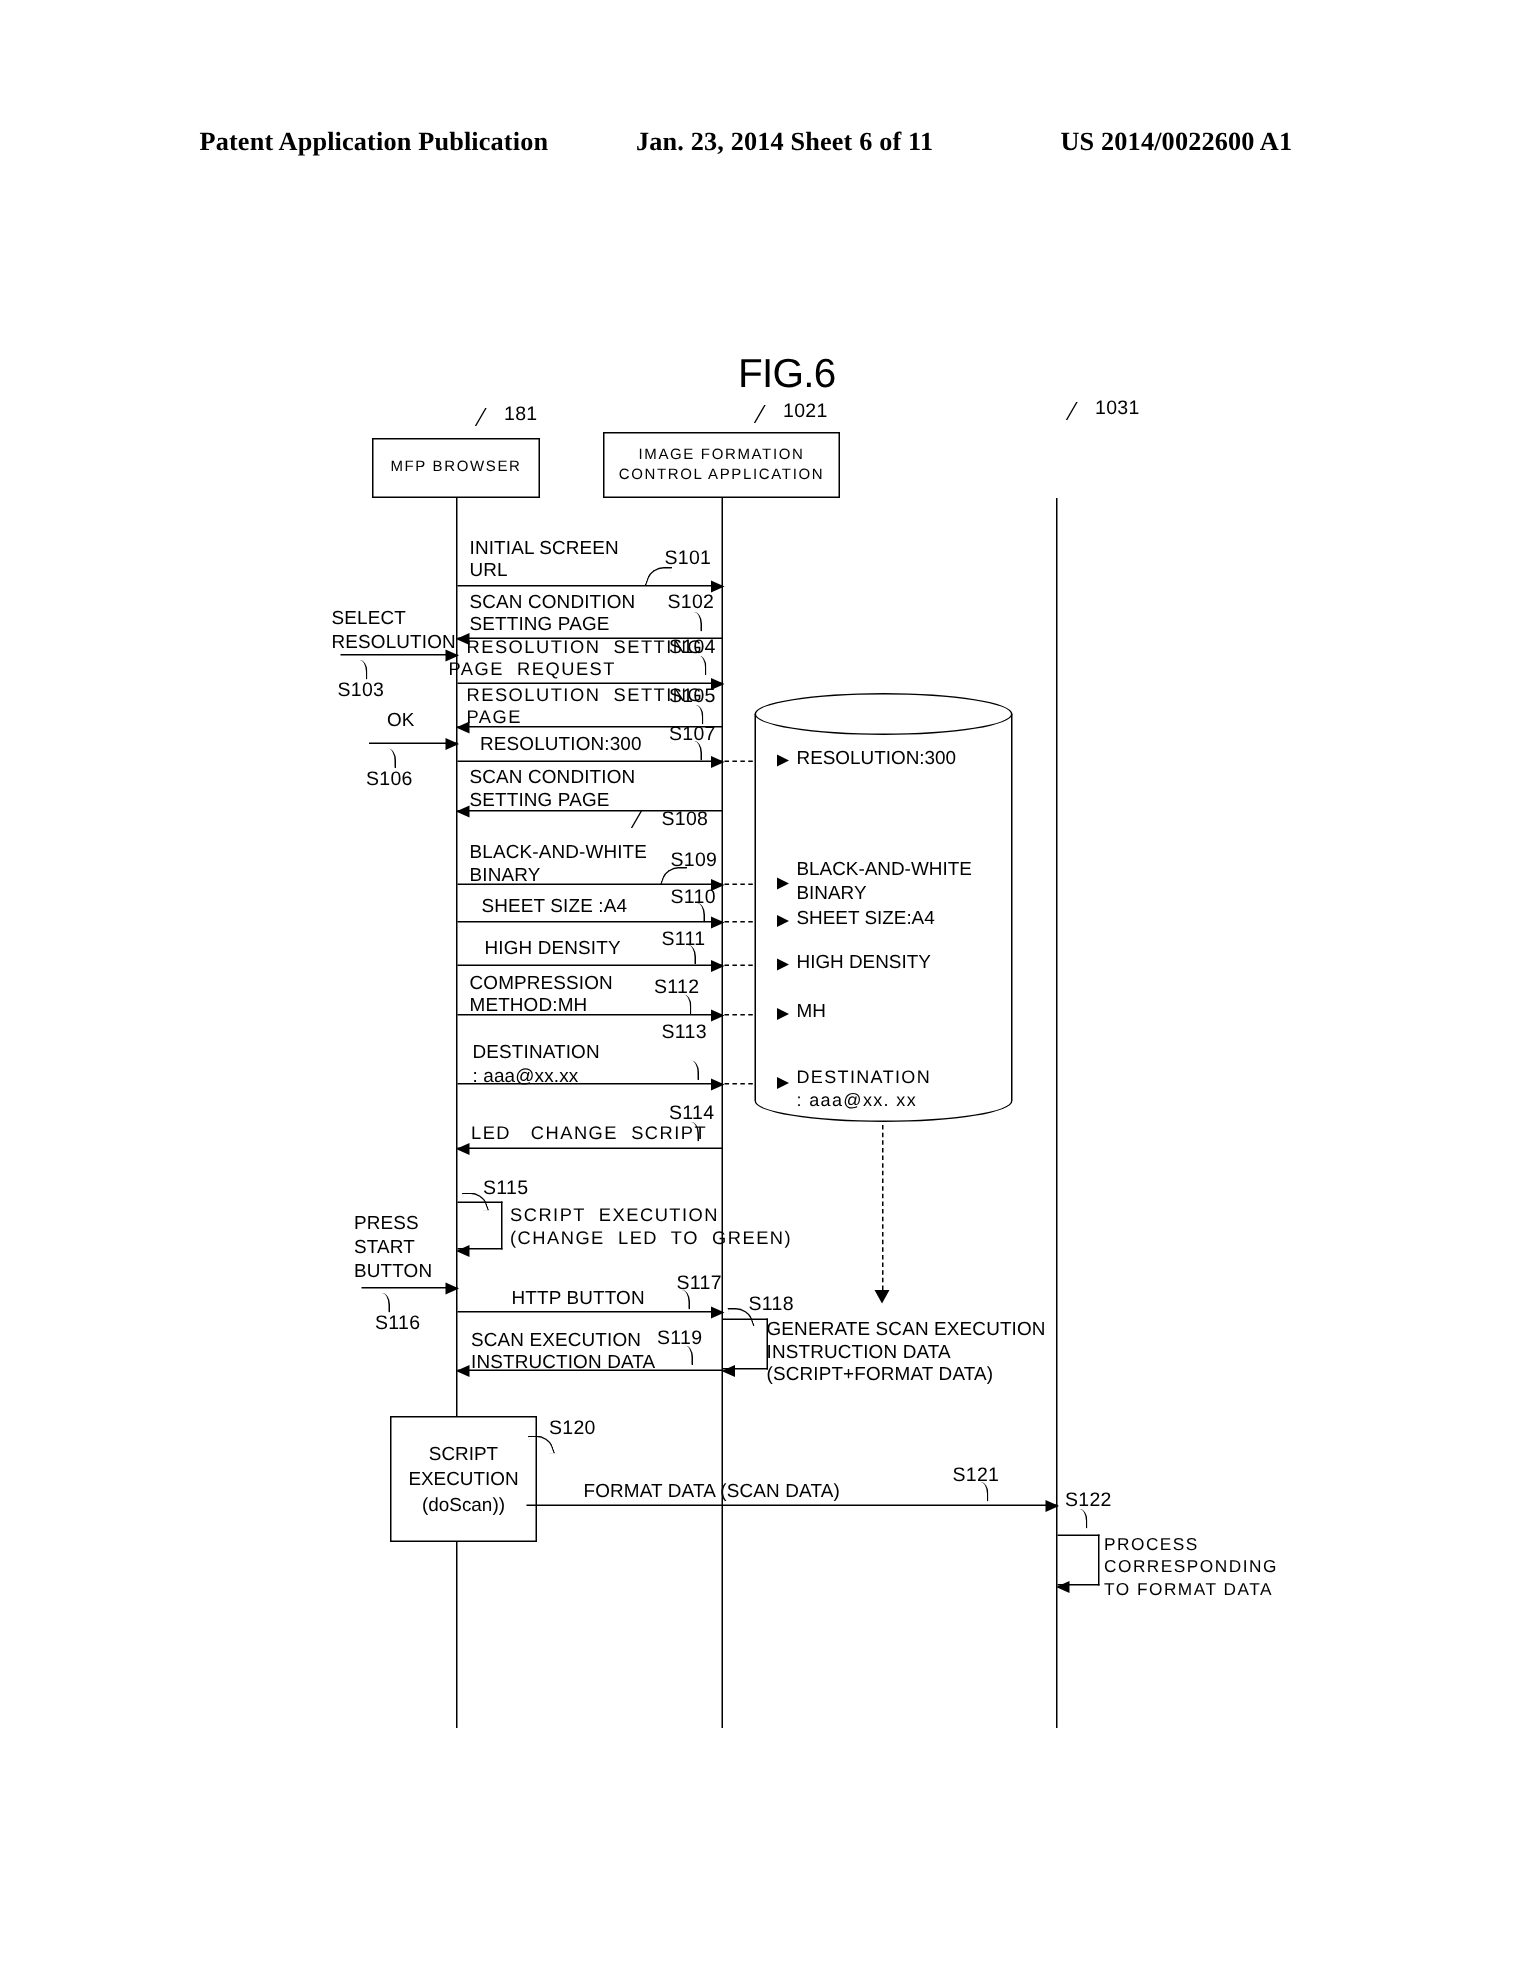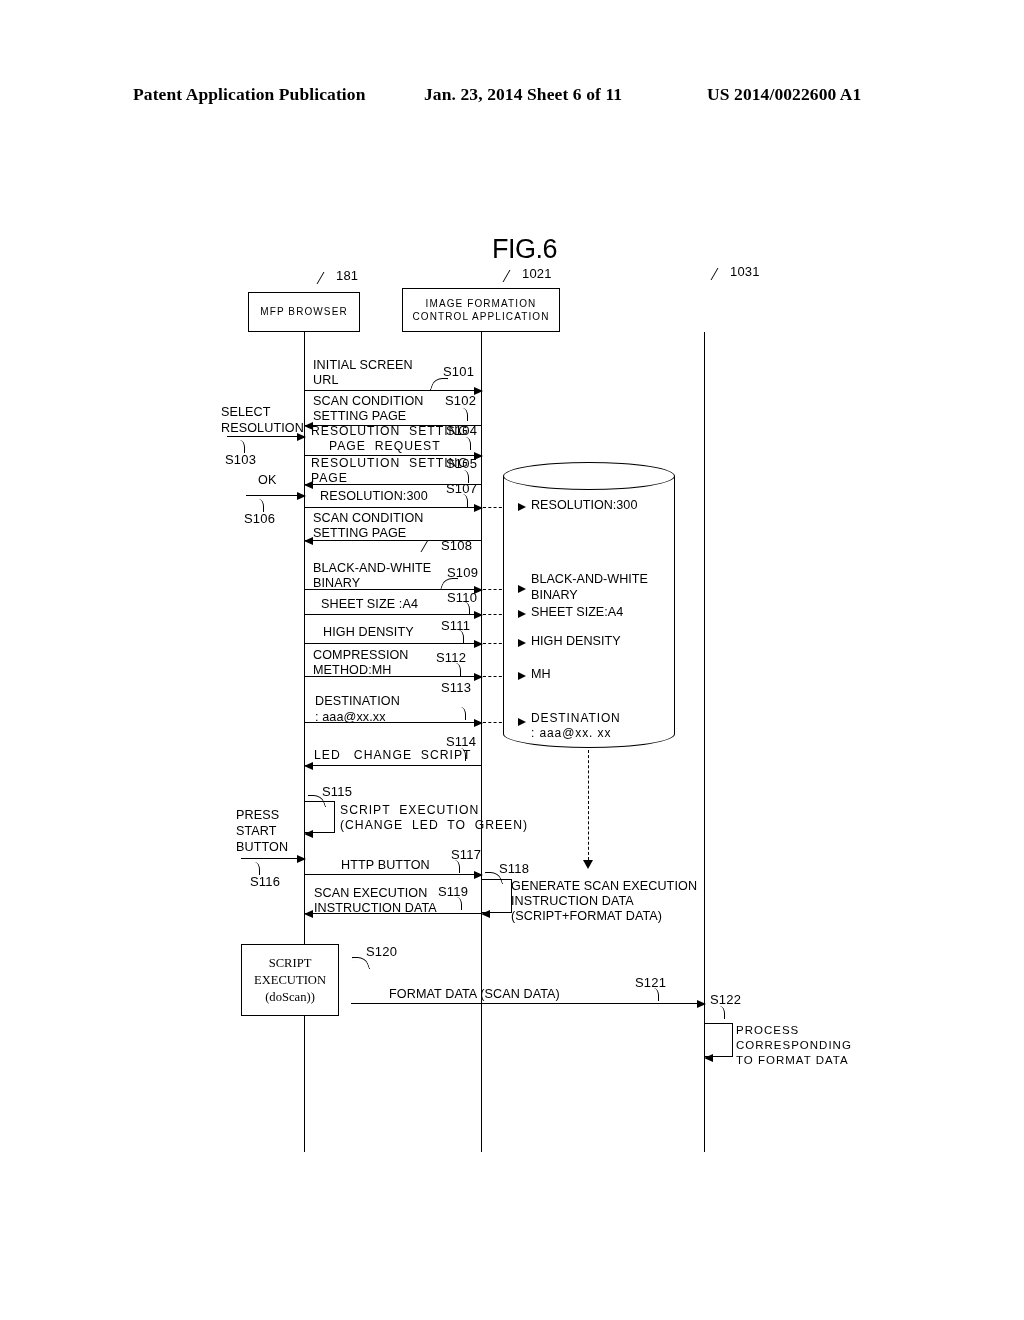--- a/index.html
+++ b/index.html
@@ -290,21 +290,21 @@
   <div class="squig" style="left:459px; top:408px;"></div>
   <div class="msg arrow-l" style="left:305px; top:425px; width:177px;"></div>
 
   <div class="lbl" style="left:221px; top:405px;">SELECT</div>
   <div class="lbl" style="left:221px; top:421px;">RESOLUTION</div>
   <div class="msg arrow-r" style="left:227px; top:436px; width:78px;"></div>
   <div class="squig" style="left:236px; top:440px;"></div>
   <div class="lbl step" style="left:225px; top:452px;">S103</div>
 
   <div class="lbl wide" style="left:311px; top:424px;">RESOLUTION  SETTING</div>
-  <div class="lbl wide" style="left:329px; top:439px;text-align:center;">PAGE  REQUEST</div>
+  <div class="lbl wide" style="left:299px; top:439px;text-align:center;">PAGE  REQUEST</div>
   <div class="lbl step" style="left:446px; top:423px;">S104</div>
   <div class="squig" style="left:462px; top:437px;"></div>
   <div class="msg arrow-r" style="left:305px; top:455px; width:177px;"></div>
 
   <div class="lbl wide" style="left:311px; top:456px;">RESOLUTION  SETTING</div>
   <div class="lbl wide" style="left:311px; top:471px;">PAGE</div>
   <div class="lbl step" style="left:446px; top:456px;">S105</div>
   <div class="squig" style="left:460px; top:470px;"></div>
   <div class="msg arrow-l" style="left:305px; top:484px; width:177px;"></div>
 
@@ -391,21 +391,21 @@
   <div class="lbl" style="left:511px; top:879px;">GENERATE SCAN EXECUTION</div>
   <div class="lbl" style="left:511px; top:894px;">INSTRUCTION DATA</div>
   <div class="lbl" style="left:511px; top:909px;">(SCRIPT+FORMAT DATA)</div>
 
   <div class="lbl" style="left:314px; top:886px;">SCAN EXECUTION</div>
   <div class="lbl" style="left:314px; top:901px;">INSTRUCTION DATA</div>
   <div class="lbl step" style="left:438px; top:884px;">S119</div>
   <div class="squig" style="left:453px; top:897px;"></div>
   <div class="msg arrow-l" style="left:305px; top:913px; width:177px;"></div>
 
-  <div class="procbox" style="left:241px; top:944px; width:98px; height:72px;font-family:Liberation Serif, serif;">
+  <div class="procbox" style="left:260px; top:944px; width:98px; height:84px;">
     <span>SCRIPT</span>
     <span>EXECUTION</span>
     <span>(doScan))</span>
   </div>
   <div class="squig-hook" style="left:354px; top:957px; transform:skewX(20deg) scaleX(-1);"></div>
   <div class="lbl step" style="left:366px; top:944px;">S120</div>
 
   <div class="lbl" style="left:389px; top:987px;">FORMAT DATA (SCAN DATA)</div>
   <div class="lbl step" style="left:635px; top:975px;">S121</div>
   <div class="squig" style="left:650px; top:988px;"></div>

